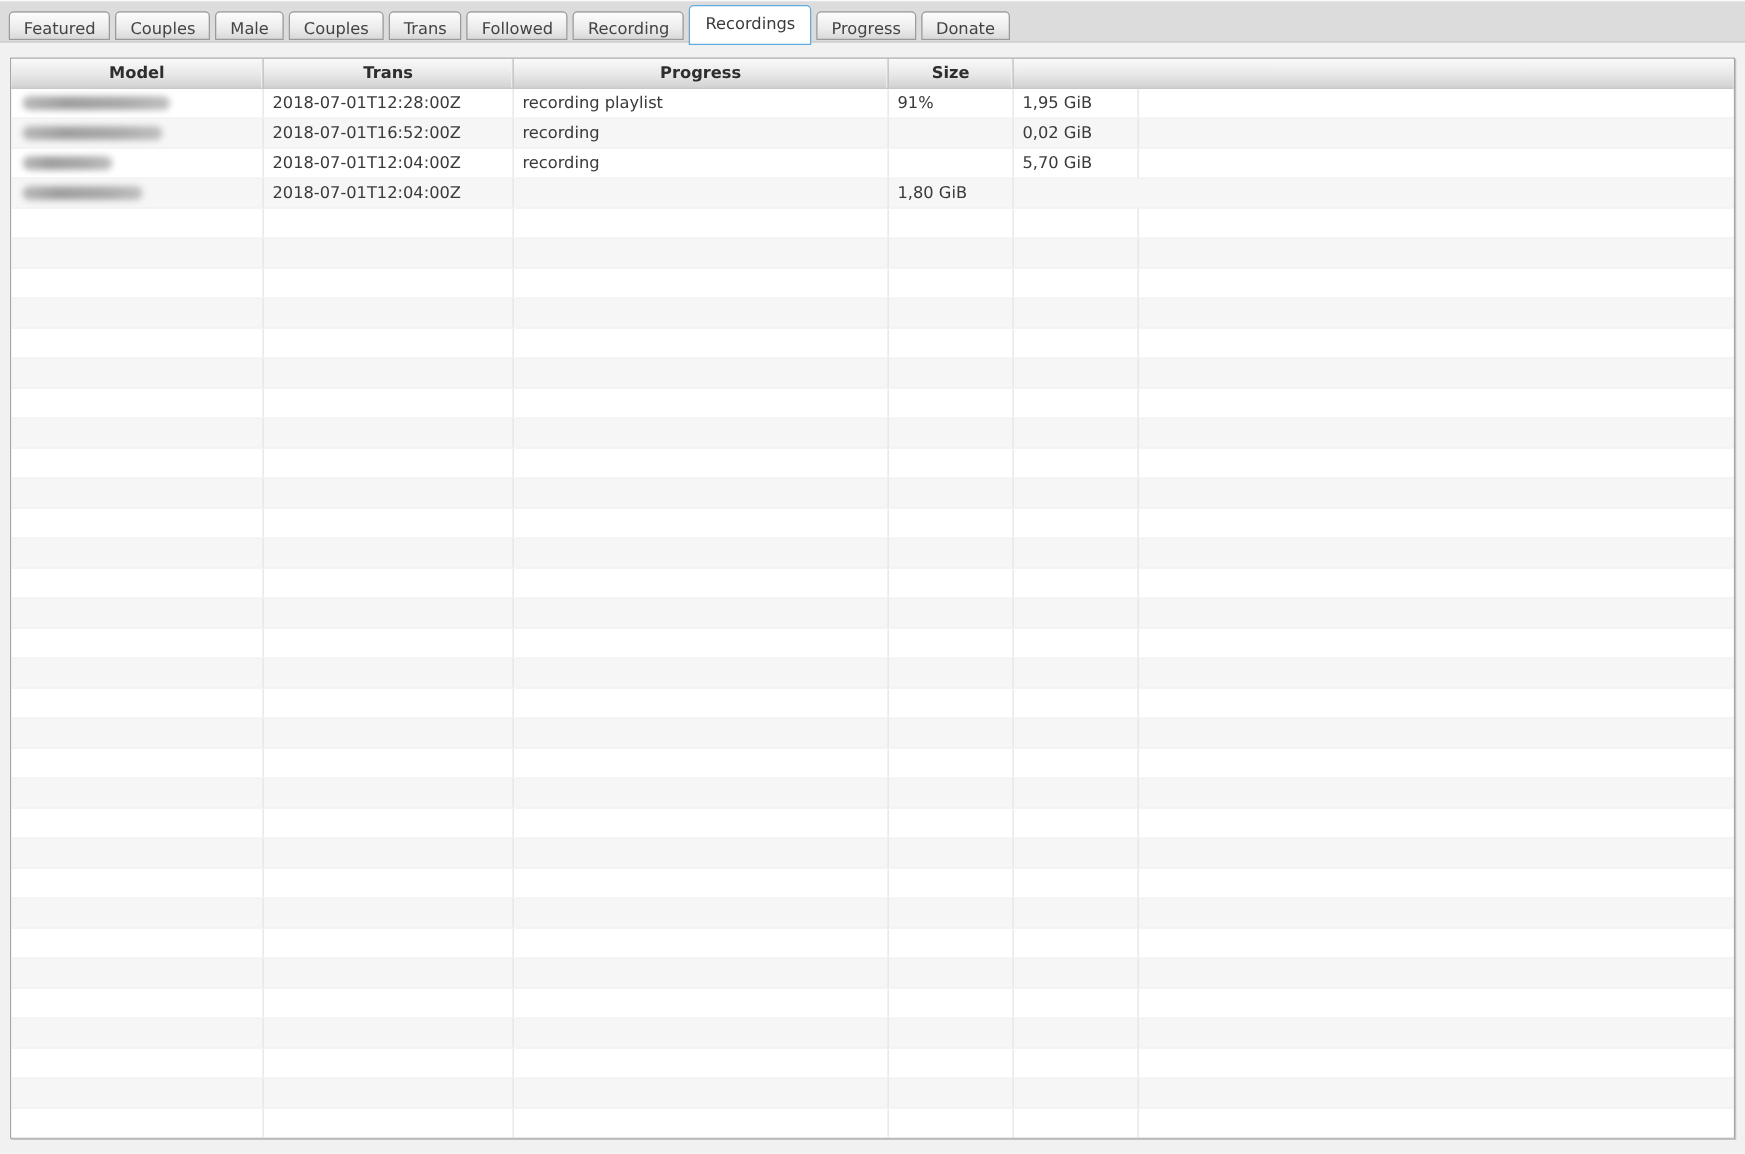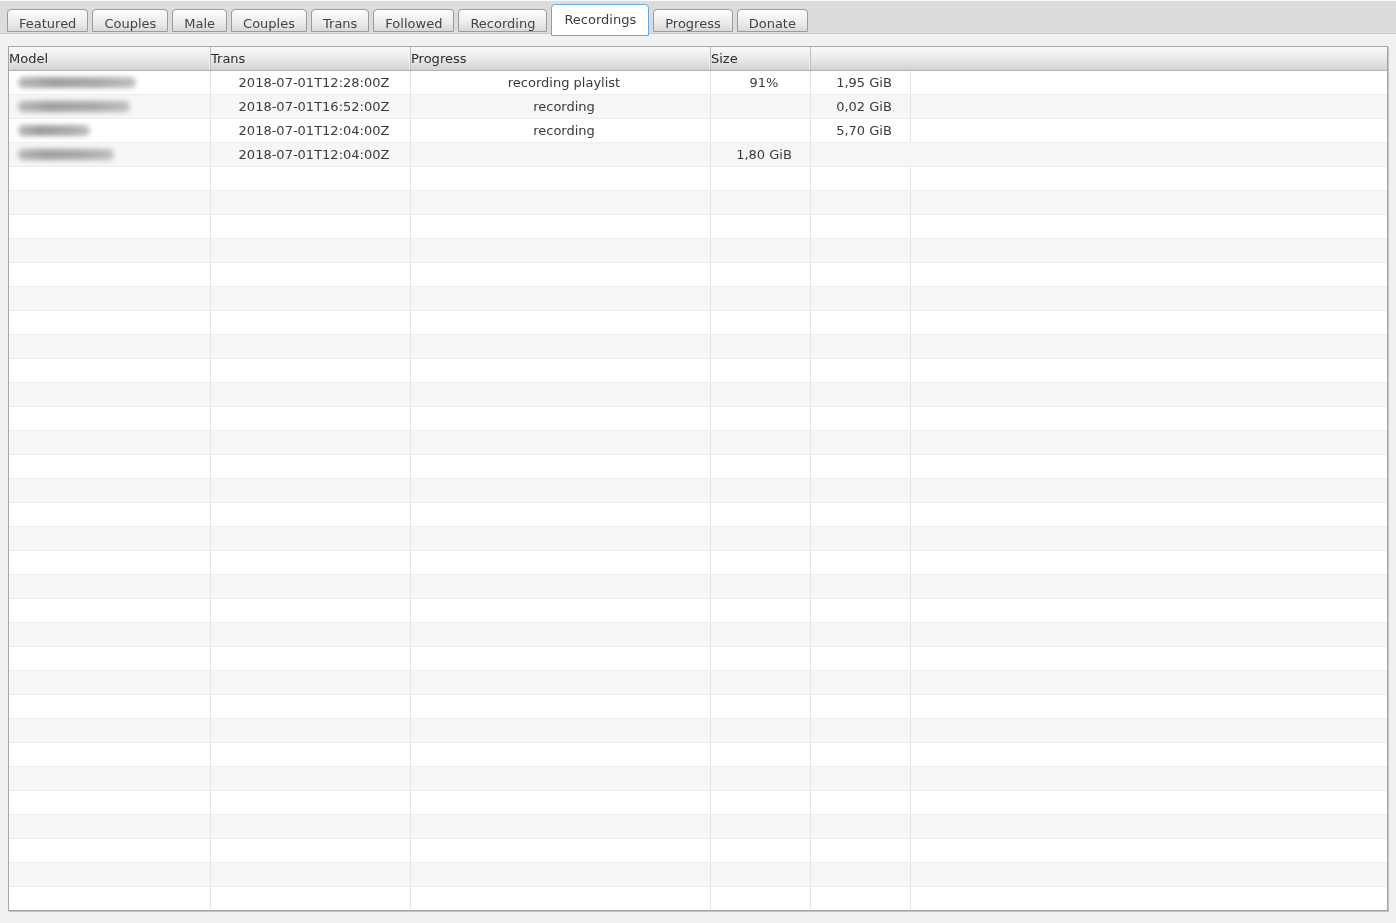--- a/index.html
+++ b/index.html
@@ -59,32 +59,32 @@
   }
   .thead {
     display: grid;
     grid-template-columns: 202px 200px 300px 100px 100px auto;
     height: 24px;
     background: linear-gradient(#fafafa, #e8e8e8 55%, #d2d2d2);
     border-bottom: 1px solid #b3b3b3;
   }
   .th {
     font-size: 13px;
-    font-weight: normal;
+    font-weight: bold;
     color: #2e2e2e;
-    text-align: left;
+    text-align: center;
     line-height: 23px;
     border-right: 1px solid #bdbdbd;
     box-shadow: inset -1px 0 0 #f2f2f2;
     overflow: hidden;
     white-space: nowrap;
   }
   .th:last-child { border-right: none; box-shadow: none; }
 
-  .tbody { height: 840px; overflow: hidden; text-align: center; }
+  .tbody { height: 840px; overflow: hidden; }
   .tr {
     display: grid;
     grid-template-columns: 202px 200px 300px 100px 100px auto;
     height: 24px;
     background: #ffffff;
     border-bottom: 1px solid #ededed;
   }
   .tr:nth-child(even) { background: #f6f6f6; }
   .td {
     font-size: 13px;

